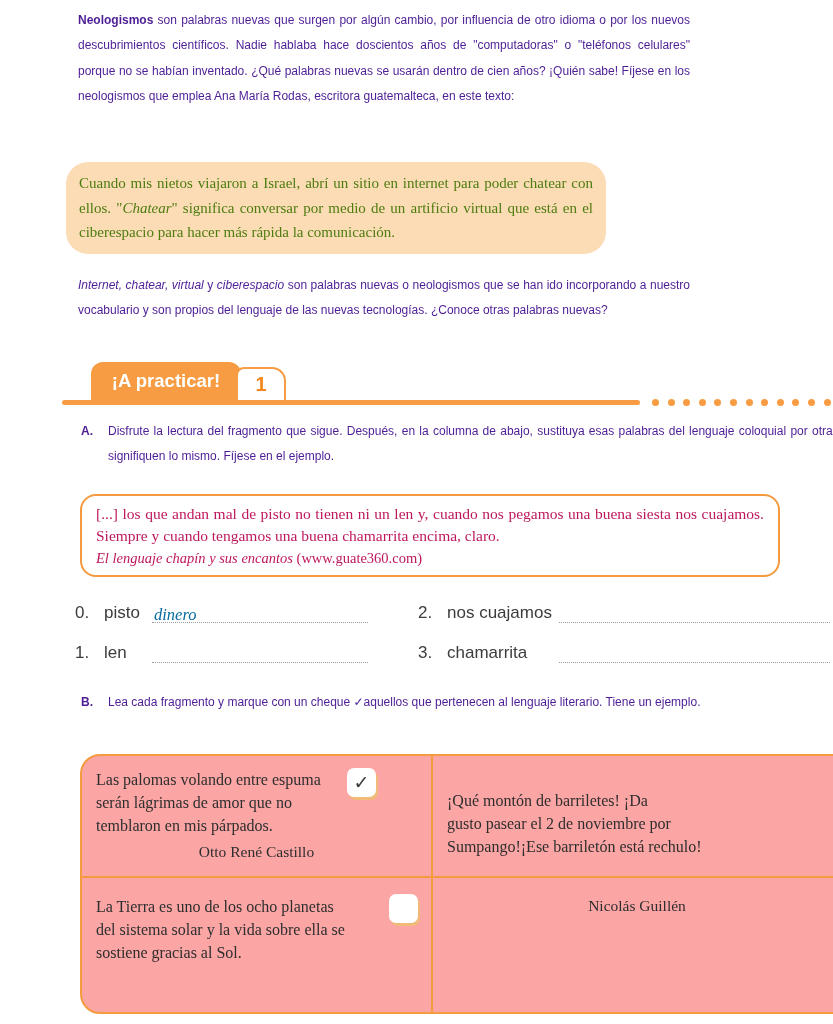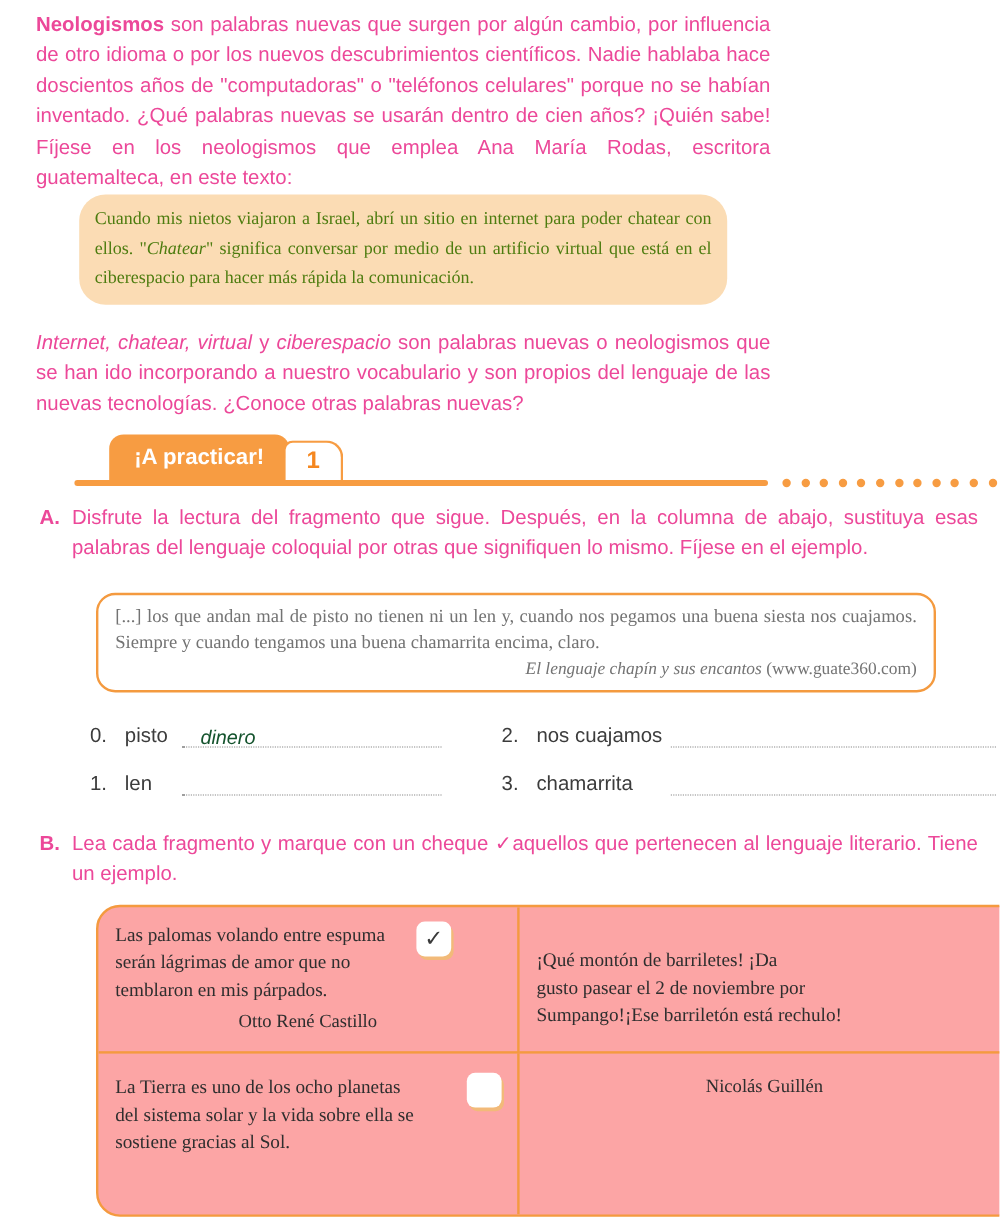--- a/index.html
+++ b/index.html
@@ -1,19 +1,19 @@
 <!DOCTYPE html>
 <html><head>
 <meta charset="utf-8">
 <style>
   * { margin:0; padding:0; box-sizing:border-box; }
   body { background:#ffffff; font-family:"Liberation Sans", sans-serif; }
   .page { position:relative; width:833px; height:1024px; background:#fff; overflow:hidden; color:#3c3c3c; }
 
-  .body-text { font-size:17px; line-height:25.4px; text-align:justify; color:#ec4899; }
+  .body-text { font-size:12px; line-height:25.4px; text-align:justify; color:#4c1d95;margin-left:48px; }
   .it { font-style:italic; }
   .bold { font-weight:bold; }
 
   .p1 { position:absolute; left:30px; top:8px; width:612px; }
   .peach-box { position:absolute; left:66px; top:162px; width:540px; background:#FBDCB4;
                border-radius:22px; padding:9px 13px;
                font-family:"Liberation Serif","DejaVu Serif",serif; font-size:15px; line-height:24.5px;
                text-align:justify; color:#4d7c0f; }
   .p2 { position:absolute; left:30px; top:273px; width:612px; }
 
@@ -32,33 +32,33 @@
 
   .sec-row { position:absolute; left:33px; width:782px; display:flex; }
   .sec-label { width:27px; font-weight:bold; flex:0 0 27px; }
   .sec-text { flex:1; text-align:justify; }
   .row-a { top:419px; }
   .row-b { top:690px; }
 
   .quote-a { position:absolute; left:80px; top:494px; width:700px; background:#fff;
              border:2px solid #F49A3F; border-radius:16px; padding:7px 14px 5px;
              font-family:"Liberation Serif","DejaVu Serif",serif; font-size:15.5px; line-height:21.5px;
-             color:#737373; text-align:justify; }
-  .quote-a .attr { text-align:right; font-size:14.5px; margin-top:2px; }
+             color:#be185d; text-align:justify; }
+  .quote-a .attr { text-align:left; font-size:14.5px; margin-top:2px; }
 
   .items { position:absolute; left:75px; top:597px; width:755px;
            display:grid; grid-template-columns:293px 412px; column-gap:50px; row-gap:14px; }
   .item { display:flex; align-items:flex-end; height:26px; font-size:17px; color:#3c3c3c; }
   .item .num { flex:0 0 29px; }
   .item .word { flex:0 0 48px; }
   .item .word.w2 { flex:0 0 112px; }
   .item .line { flex:1; border-bottom:1px dotted #9e9e9e; height:24px; position:relative; }
-  .item .answer { position:absolute; left:15px; bottom:-3px;
-                  font-family:Liberation Sans, sans-serif; font-style:italic;
-                  font-size:16.5px; color:#14532d; }
+  .item .answer { position:absolute; left:2px; bottom:-3px;
+                  font-family:Liberation Serif, serif; font-style:italic;
+                  font-size:16.5px; color:#0369a1; }
 
   .btable { position:absolute; left:80px; top:754px; width:793px; height:260px;
             background:#fca5a5; border:2px solid #F49A3F; border-radius:20px;
             display:grid; grid-template-columns:351px auto; grid-template-rows:122px auto; overflow:hidden; }
   .bcell { position:relative; padding:12px 14px 6px;
            font-family:"Liberation Serif","DejaVu Serif",serif; font-size:16px; line-height:23px; color:#2e2e2e; }
   .bcell .btext { white-space:pre-line; }
   .cell-tl { border-right:2px solid #F49A3F; border-bottom:2px solid #F49A3F; }
   .cell-tr { border-bottom:2px solid #F49A3F; padding-top:33px; }
   .cell-bl { border-right:2px solid #F49A3F; padding-top:17px; }

